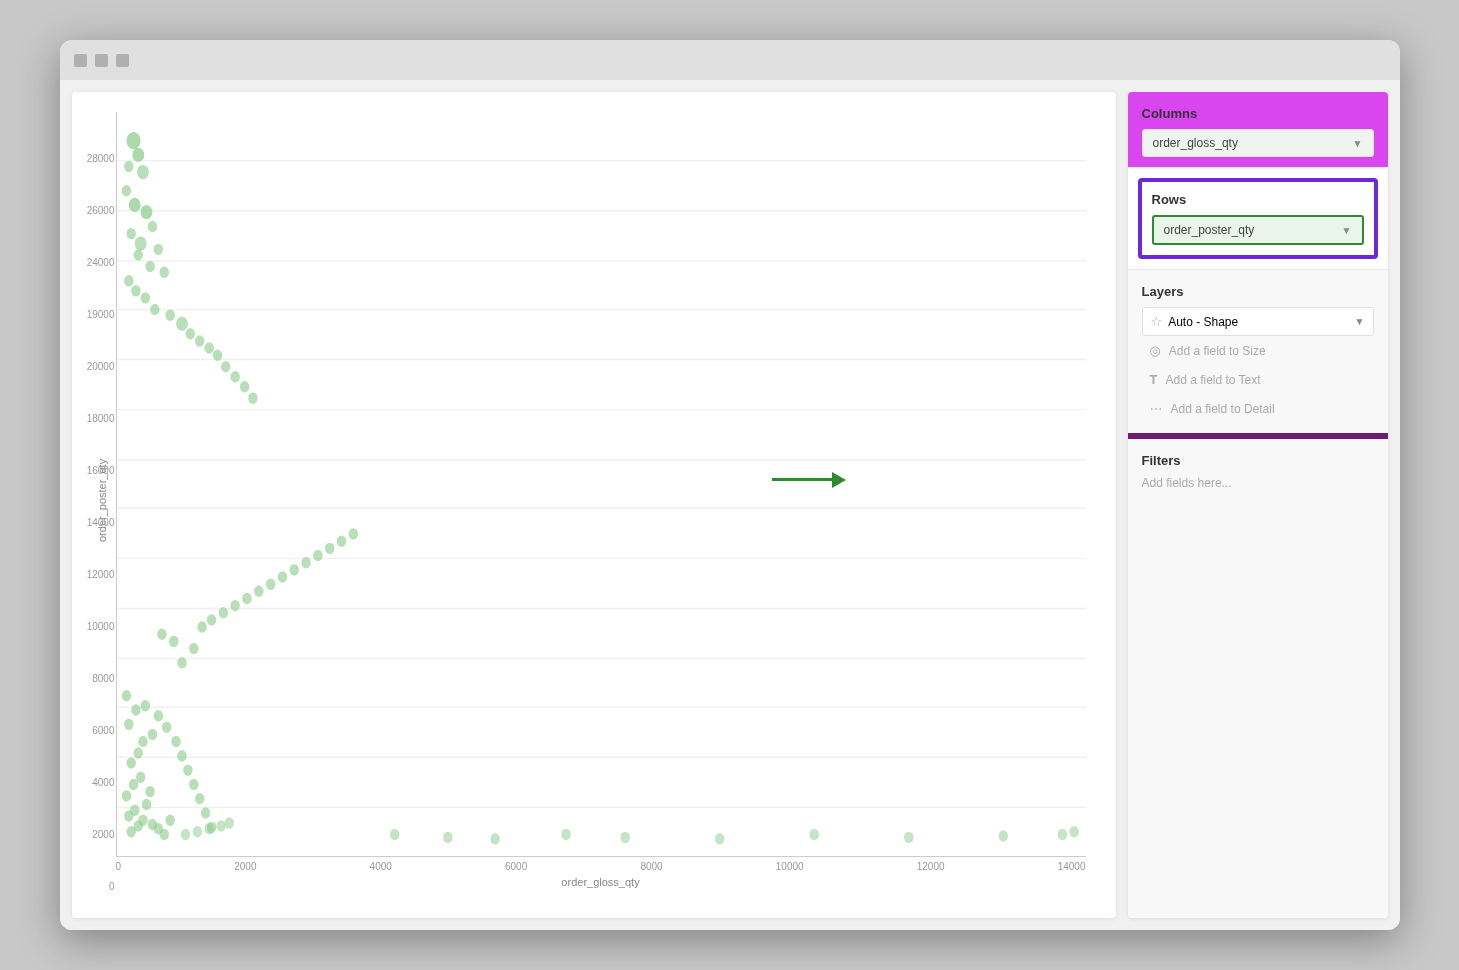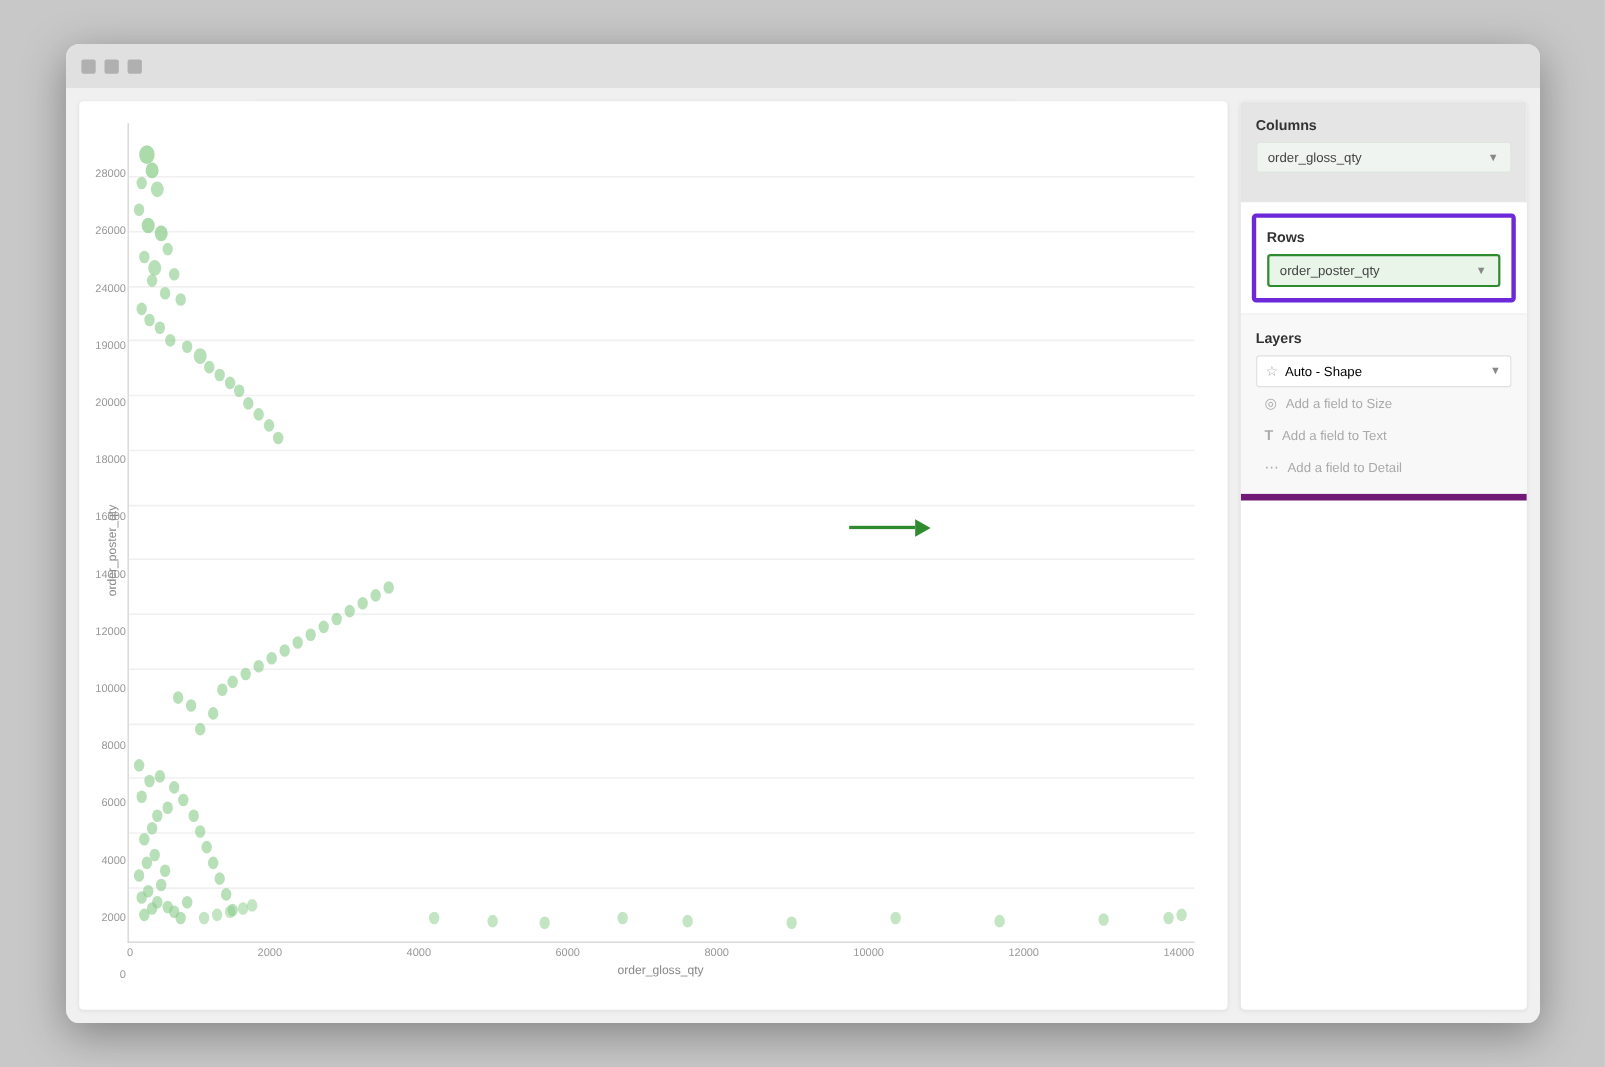--- a/index.html
+++ b/index.html
@@ -235,23 +235,23 @@
       flex-direction: column;
       width: 260px;
       margin: 12px 12px 12px 0;
       background: #fff;
       border-radius: 4px;
       box-shadow: 0 1px 4px rgba(0,0,0,0.08);
       overflow: hidden;
     }
 
     .columns-section {
-      padding: 14px 14px 26px;
+      padding: 14px 14px 10px;
       border-bottom: 1px solid #e8e8e8;
-      background: #e5e5e5;
+      background: #d946ef;
     }
 
     .rows-wrapper {
       padding: 0;
       border-bottom: 1px solid #e8e8e8;
       background: #fff;
     }
 
     .rows-inner {
       border: 4px solid #6d28d9;
@@ -484,16 +484,20 @@
           <span style="font-size:13px; color:#aaa; font-weight:bold;">T</span>
           <span>Add a field to Text</span>
         </div>
 
         <div class="layer-field-row">
           <span style="font-size:13px; color:#aaa;">⋯</span>
           <span>Add a field to Detail</span>
         </div>
       </div>
 
+      <div class="filters-wrapper">
+        <div class="section-title">Filters</div>
+        <div class="filters-placeholder">Add fields here...</div>
+      </div>
 
     </div>
   </div>
 </div>
 
 </body></html>

